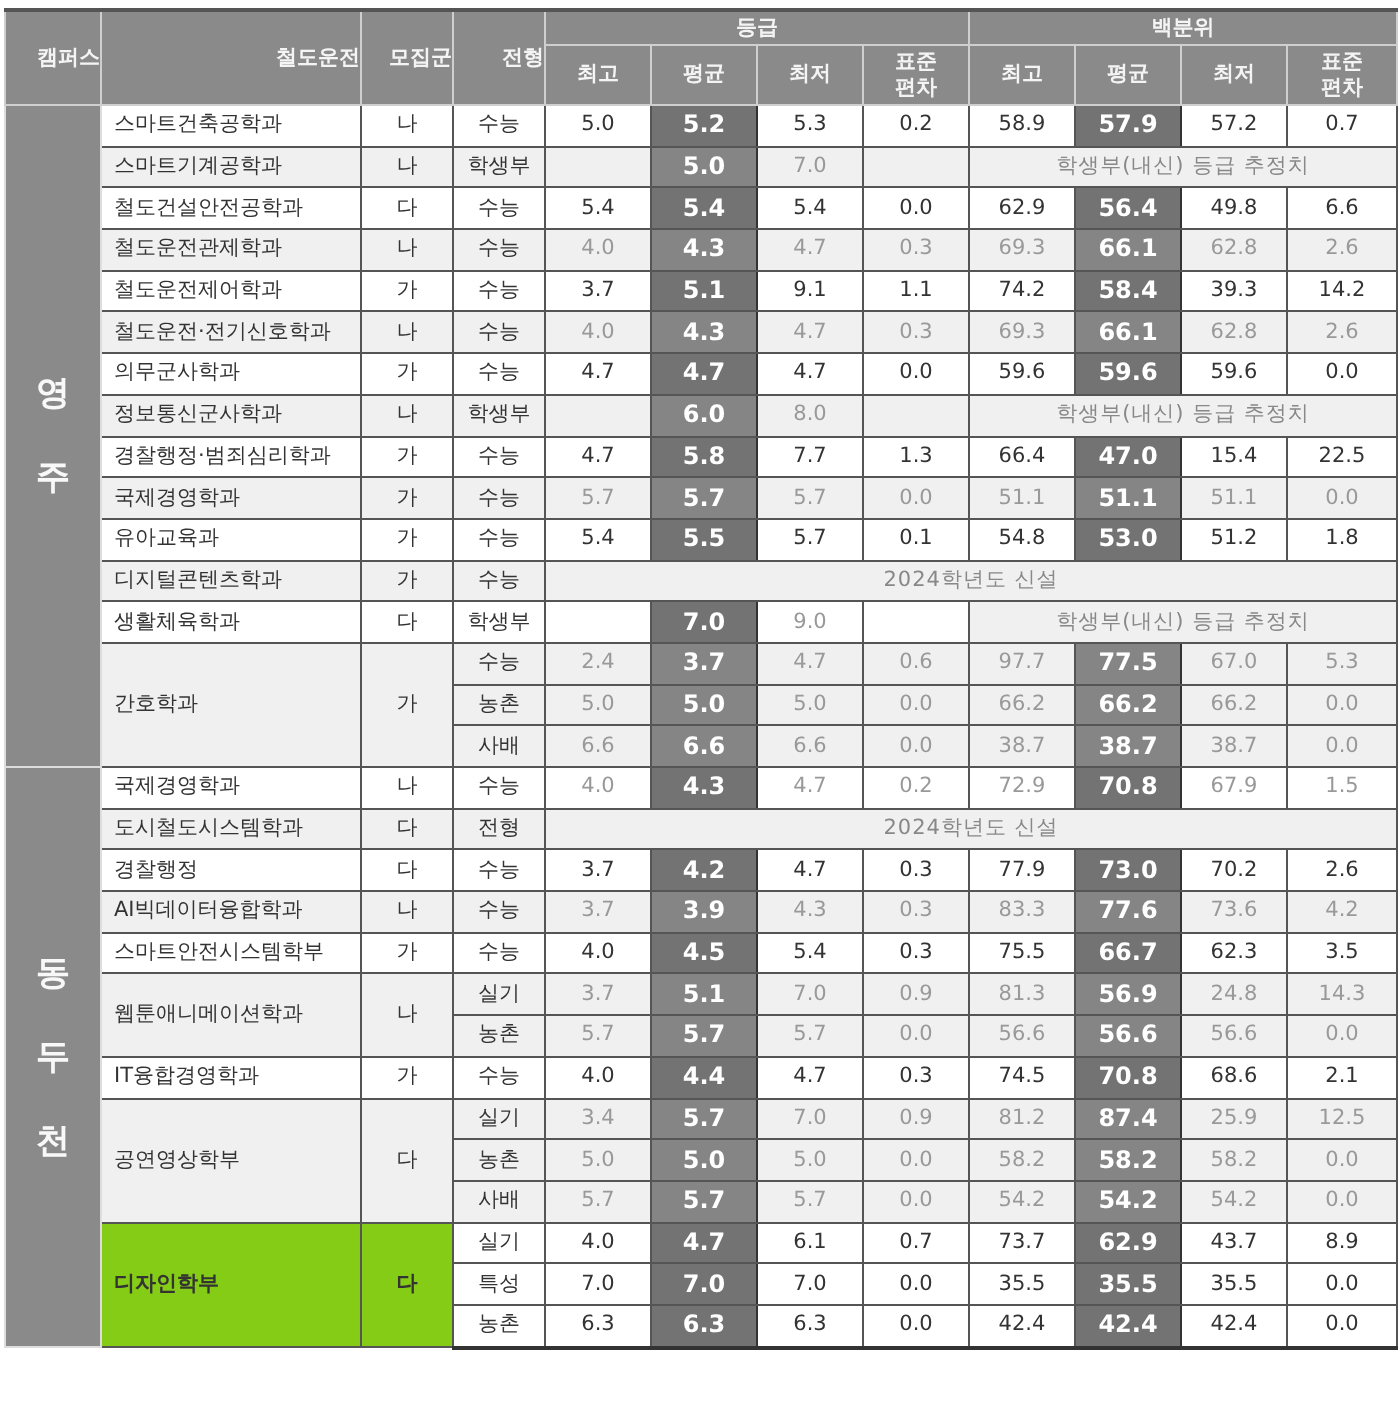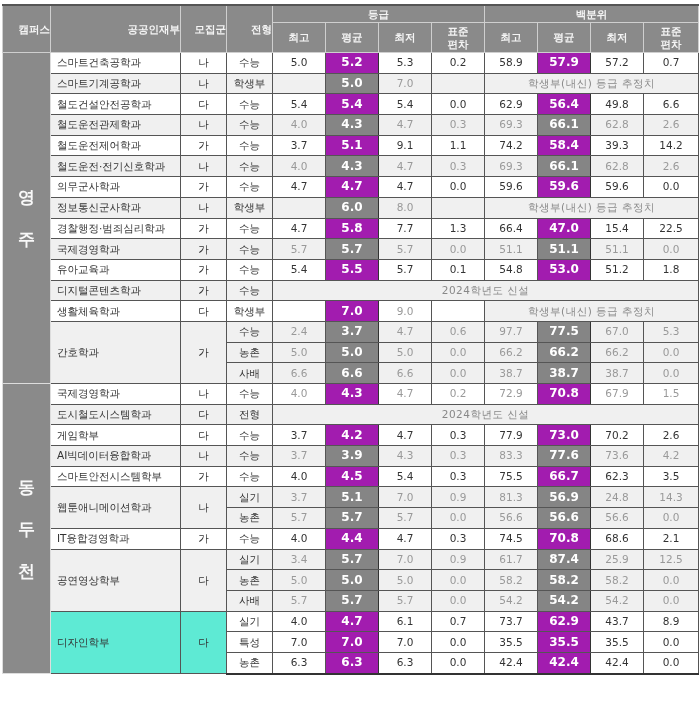--- a/index.html
+++ b/index.html
@@ -6,26 +6,26 @@
   body{width:700px;height:705px;overflow:hidden;font-family:"DejaVu Sans","Liberation Sans",sans-serif;}
   table{position:absolute;left:2px;top:4px;border-collapse:collapse;table-layout:fixed;width:696px;font-size:10.5px;color:#333;}
   td,th{border:1px solid #555;padding:0;text-align:center;height:19.7px;line-height:19px;white-space:nowrap;overflow:hidden;}
   thead th{background:#8a8a8a;color:#f4f4f4;font-weight:bold;border-color:#cfcfcf;}
   thead tr.r1 th{height:16px;line-height:16px;border-top:2px solid #555;}
   thead tr.r2 th{height:29px;line-height:13px;}
   thead th.sec{border-bottom:1px solid #cfcfcf;}
   th.topleft{border-top:2px solid #555;text-align:right;}
   td.campus{background:#8a8a8a;color:#f8f8f8;font-size:17px;font-weight:bold;line-height:42px;white-space:normal;border-color:#ddd;}
   td.unit{text-align:left;padding-left:6px;margin-left:16px;}
-  td.avg{background:#a21caf;color:#fff;font-weight:bold;font-size:12px;border-left:1.5px solid #333;border-right:1.5px solid #333;}
+  td.avg{background:#737373;color:#fff;font-weight:bold;font-size:12px;border-left:1.5px solid #333;border-right:1.5px solid #333;}
   tr.alt td{background:#f0f0f0;}
   tr.alt td.avg{background:#858585;}
   td.g{color:#999;}
   td.note{color:#888;background:#f0f0f0 !important;letter-spacing:0.5px;}
-  tr td.white{background:#5eead4;}
+  tr td.white{background:#84cc16;font-weight:bold;}
   tbody tr:last-child td{border-bottom:2px solid #333;}
 </style>
 </head>
 <body>
 
 <table>
   <colgroup>
     <col style="width:48px">
       <col style="width:130px">
       <col style="width:46px">
@@ -35,21 +35,21 @@
       <col style="width:53px">
       <col style="width:53px">
     <col style="width:53px">
       <col style="width:53px">
       <col style="width:53px">
       <col style="width:55px">
   </colgroup>
   <thead>
     <tr class="r1">
       <th rowspan="2" class="topleft">캠퍼스</th>
-      <th rowspan="2" class="topleft">공공인재부</th>
+      <th rowspan="2" class="topleft">철도운전</th>
       <th rowspan="2" class="topleft">모집군</th>
       <th rowspan="2" class="topleft">전형</th>
       <th colspan="4" class="sec">등급</th>
       <th colspan="4" class="sec">백분위</th>
     </tr>
     <tr class="r2">
       <th>최고</th>
       <th>평균</th>
       <th>최저</th>
       <th><span>표준</span><br><span>편차</span></th>
@@ -270,21 +270,21 @@
         <td class="g">67.9</td>
         <td class="g">1.5</td>
       </tr>
       <tr class="alt">
         <td class="unit" rowspan="1">도시철도시스템학과</td>
         <td rowspan="1">다</td>
         <td>전형</td>
         <td class="note" colspan="8">2024학년도 신설</td>
       </tr>
       <tr>
-        <td class="unit" rowspan="1">게임학부</td>
+        <td class="unit" rowspan="1">경찰행정</td>
         <td rowspan="1">다</td>
         <td>수능</td>
         <td>3.7</td>
         <td class="avg">4.2</td>
         <td>4.7</td>
         <td>0.3</td>
         <td>77.9</td>
         <td class="avg">73.0</td>
         <td>70.2</td>
         <td>2.6</td>
@@ -353,21 +353,21 @@
         <td>2.1</td>
       </tr>
       <tr class="alt">
         <td class="unit" rowspan="3">공연영상학부</td>
         <td rowspan="3">다</td>
         <td>실기</td>
         <td class="g">3.4</td>
         <td class="avg">5.7</td>
         <td class="g">7.0</td>
         <td class="g">0.9</td>
-        <td class="g">61.7</td>
+        <td class="g">81.2</td>
         <td class="avg">87.4</td>
         <td class="g">25.9</td>
         <td class="g">12.5</td>
       </tr>
       <tr class="alt">
         <td>농촌</td>
         <td class="g">5.0</td>
         <td class="avg">5.0</td>
         <td class="g">5.0</td>
         <td class="g">0.0</td>

